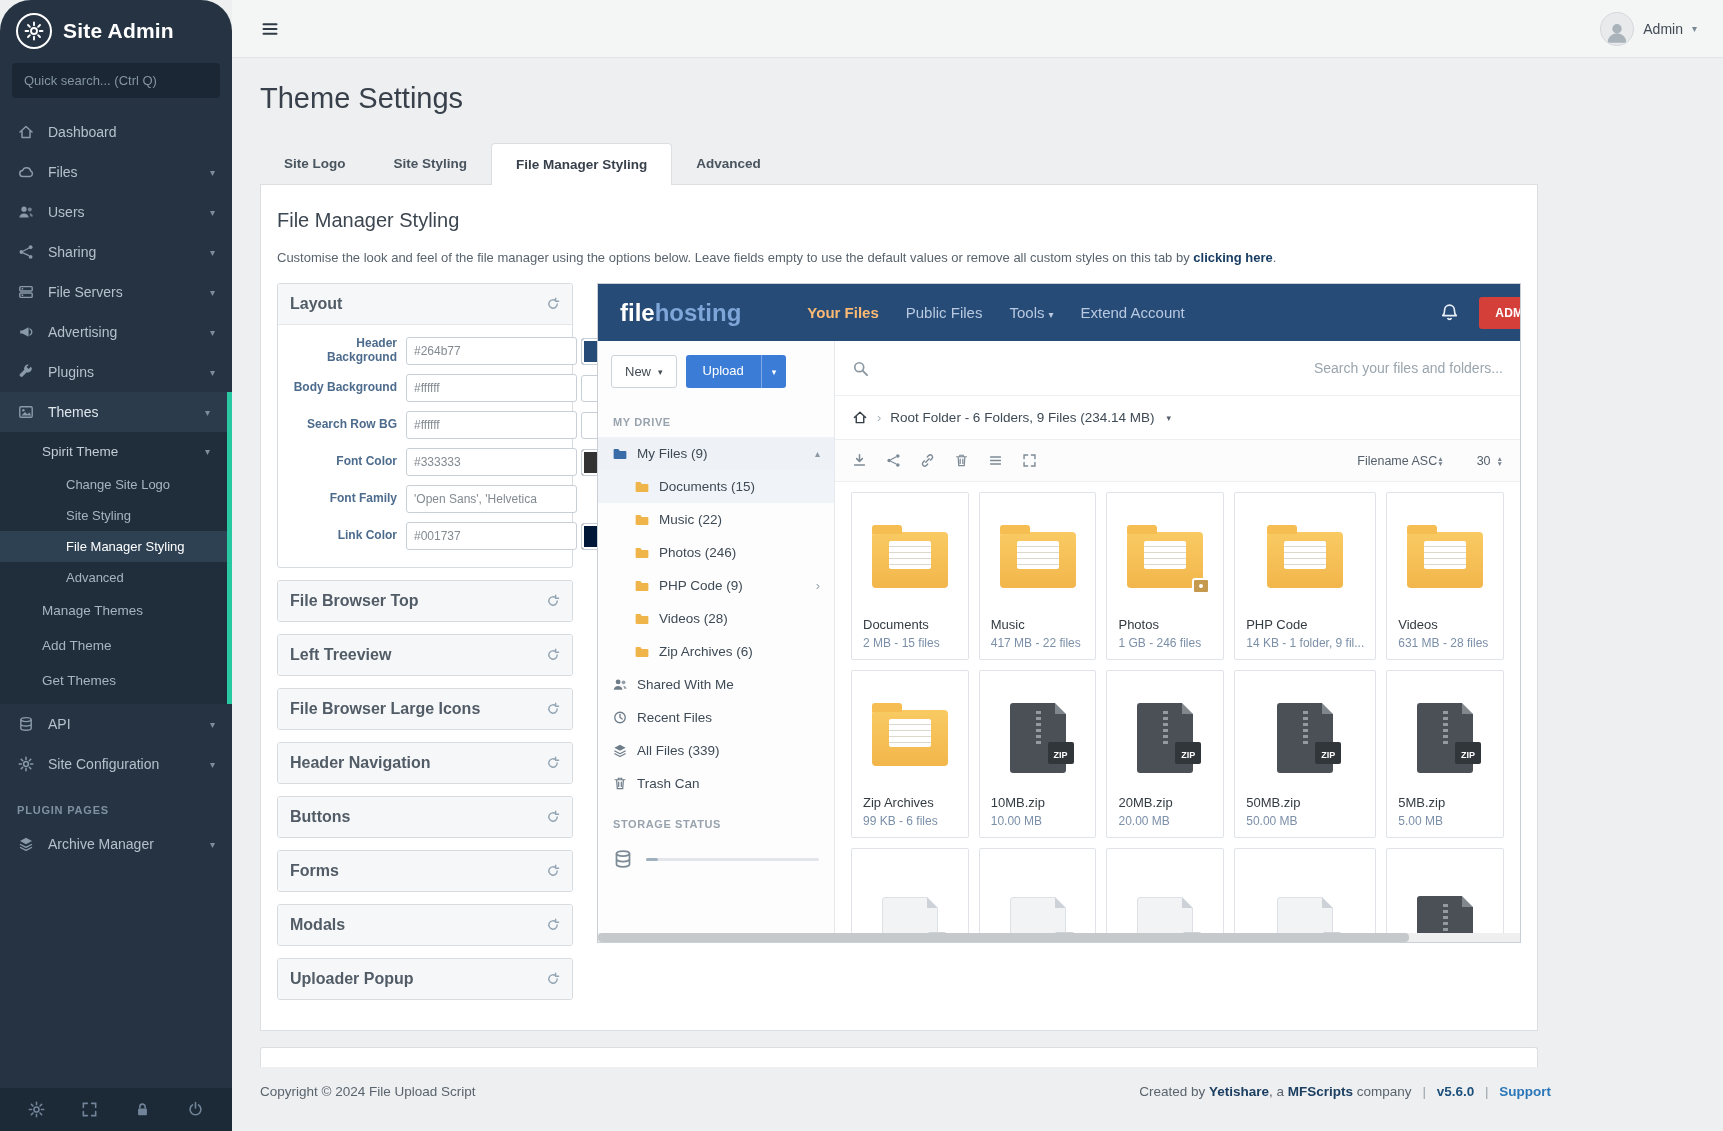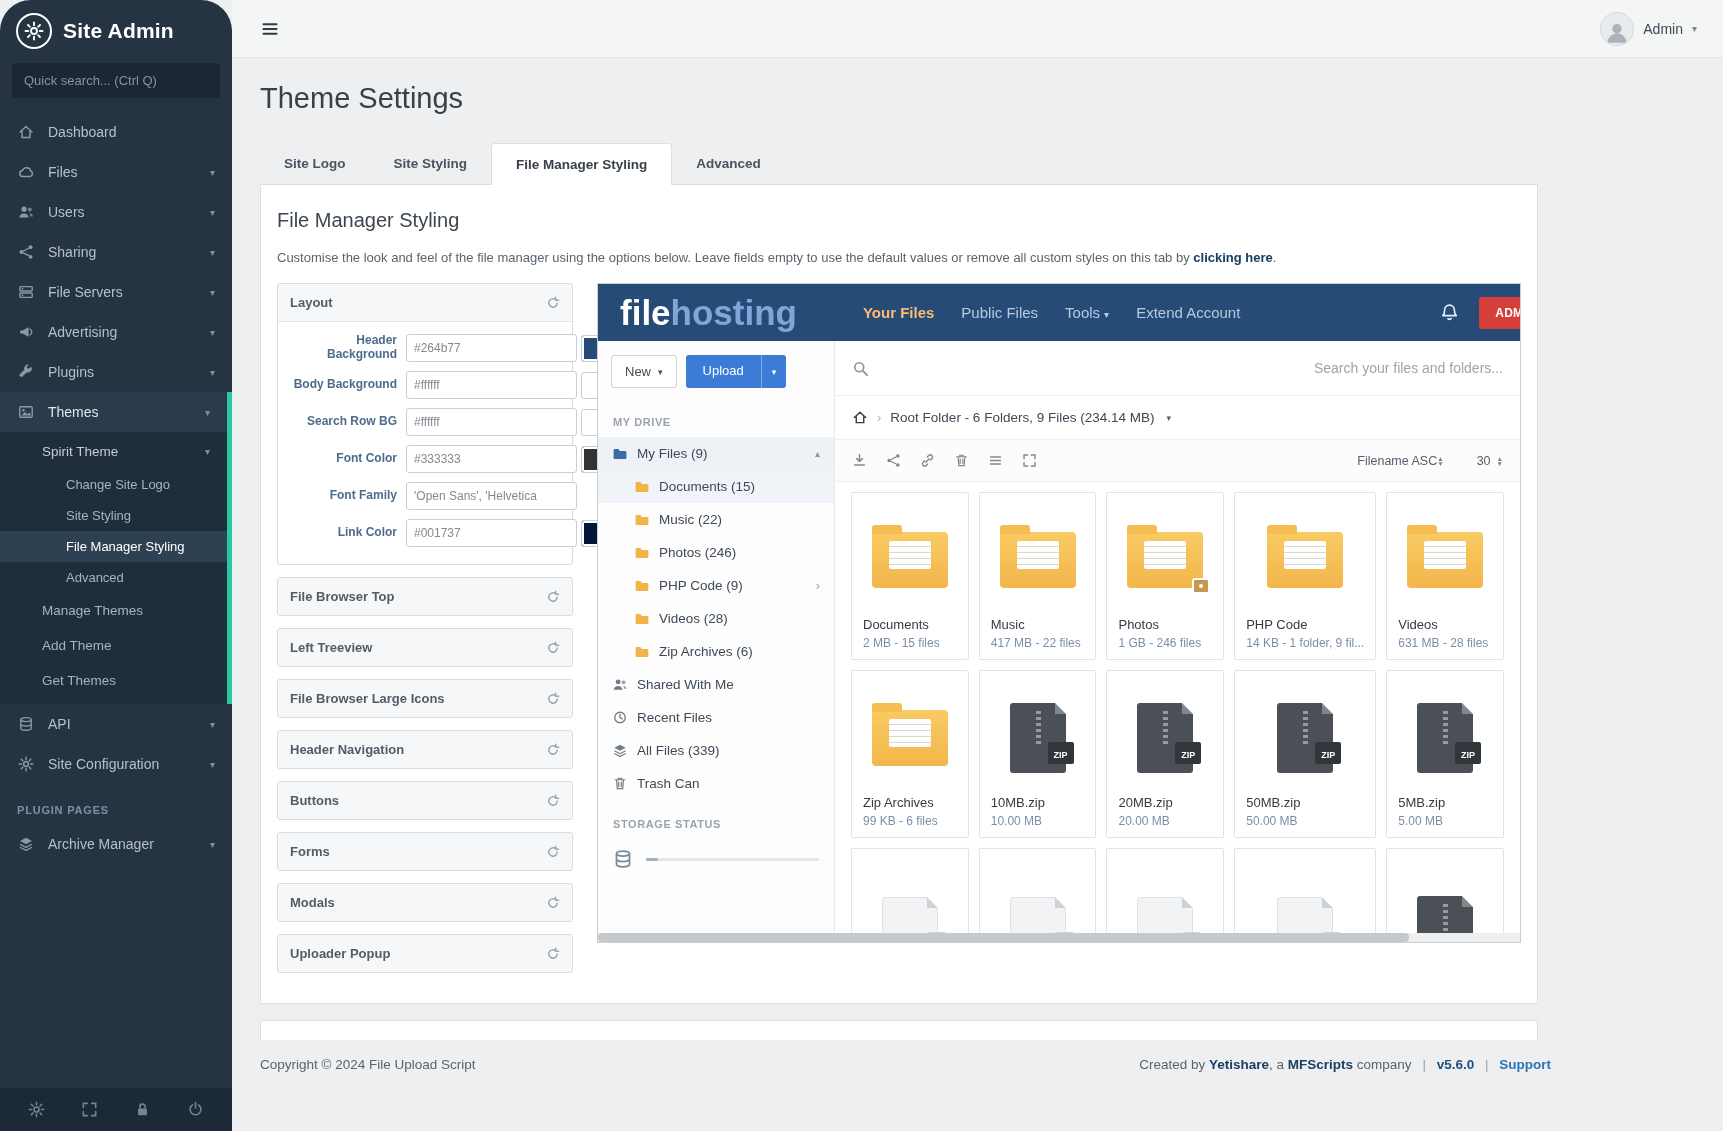--- a/index.html
+++ b/index.html
@@ -44,33 +44,33 @@
   .tab.active{background:#fff;border:1px solid #dcdfe2;border-bottom:none;border-radius:4px 4px 0 0;z-index:3;color:#38414b;}
   .card{width:1278px;background:#fff;border:1px solid #dcdfe2;margin-top:-1px;padding:22px 16px 18px;position:relative;z-index:1;}
   .section-title{font-size:20px;font-weight:400;color:#3c4650;margin:2px 0 18px;}
   .desc{font-size:13px;color:#59646e;margin-bottom:18px;}
   .desc .link{font-weight:700;color:#173d63;cursor:pointer;}
 
   .layout-cols{display:flex;gap:24px;align-items:flex-start;}
   .settings-col{width:296px;flex:none;}
 
   .panel{border:1px solid #d7dce1;border-radius:3px;margin-bottom:12px;background:#fff;}
-  .panel-head{display:flex;justify-content:space-between;align-items:center;background:#f6f7f8;padding:11px 12px;font-size:13px;font-weight:700;color:#515c67;border-radius:3px;cursor:pointer;}
+  .panel-head{display:flex;justify-content:space-between;align-items:center;background:#f6f7f8;padding:11px 12px;font-size:16px;font-weight:700;color:#515c67;border-radius:3px;cursor:pointer;}
   .panel-head .refresh{width:14px;height:14px;color:#93a5b4;cursor:pointer;flex:none;}
   .panel-body{border-top:1px solid #e3e7ea;padding:12px 10px 8px;}
   .field-row{display:flex;align-items:center;margin-bottom:9px;}
   .field-label{flex:0 0 118px;text-align:right;font-size:12px;font-weight:700;color:#4d6b8c;padding-right:9px;line-height:1.15;}
   .input-group{display:flex;flex:1;align-items:center;gap:4px;}
   .field-input{flex:1;min-width:0;border:1px solid #c8cfd6;border-radius:3px;padding:6px 7px;font-size:12px;color:#828a92;outline:none;background:#fff;}
   .swatch{width:27px;height:27px;flex:none;border:1px solid #c8cfd6;border-radius:3px;box-shadow:inset 0 0 0 2px #fff;}
 
   
   .preview{flex:1;min-width:0;height:660px;border:1px solid #c9cfd5;position:relative;overflow:hidden;background:#fff;}
   .fm-header{height:57px;background:#264b77;display:flex;align-items:center;padding:0 0 0 22px;}
-  .fm-logo{font-size:35px;font-weight:700;color:#fff;flex:none;}
+  .fm-logo{font-size:24px;font-weight:700;color:#fff;flex:none;}
   .fm-logo .light{color:#7fa6d9;}
   .fm-nav{display:flex;gap:27px;margin-left:66px;font-size:15px;align-items:center;}
   .fm-nav .nitem{color:#b9c9e0;cursor:pointer;white-space:nowrap;}
   .fm-nav .nitem.active{color:#fdba74;font-weight:700;}
   .fm-nav .caret{font-size:10px;margin-left:4px;}
   .fm-right-head{margin-left:auto;display:flex;align-items:center;gap:20px;padding-right:0;}
   .fm-bell{width:19px;height:19px;color:#e8eef6;}
   .fm-admin{background:#d43f3a;color:#fff;font-weight:700;font-size:12px;padding:9px 16px;border-radius:3px;margin-right:-32px;letter-spacing:.3px;}
 
   .fm-body{display:flex;height:603px;}

